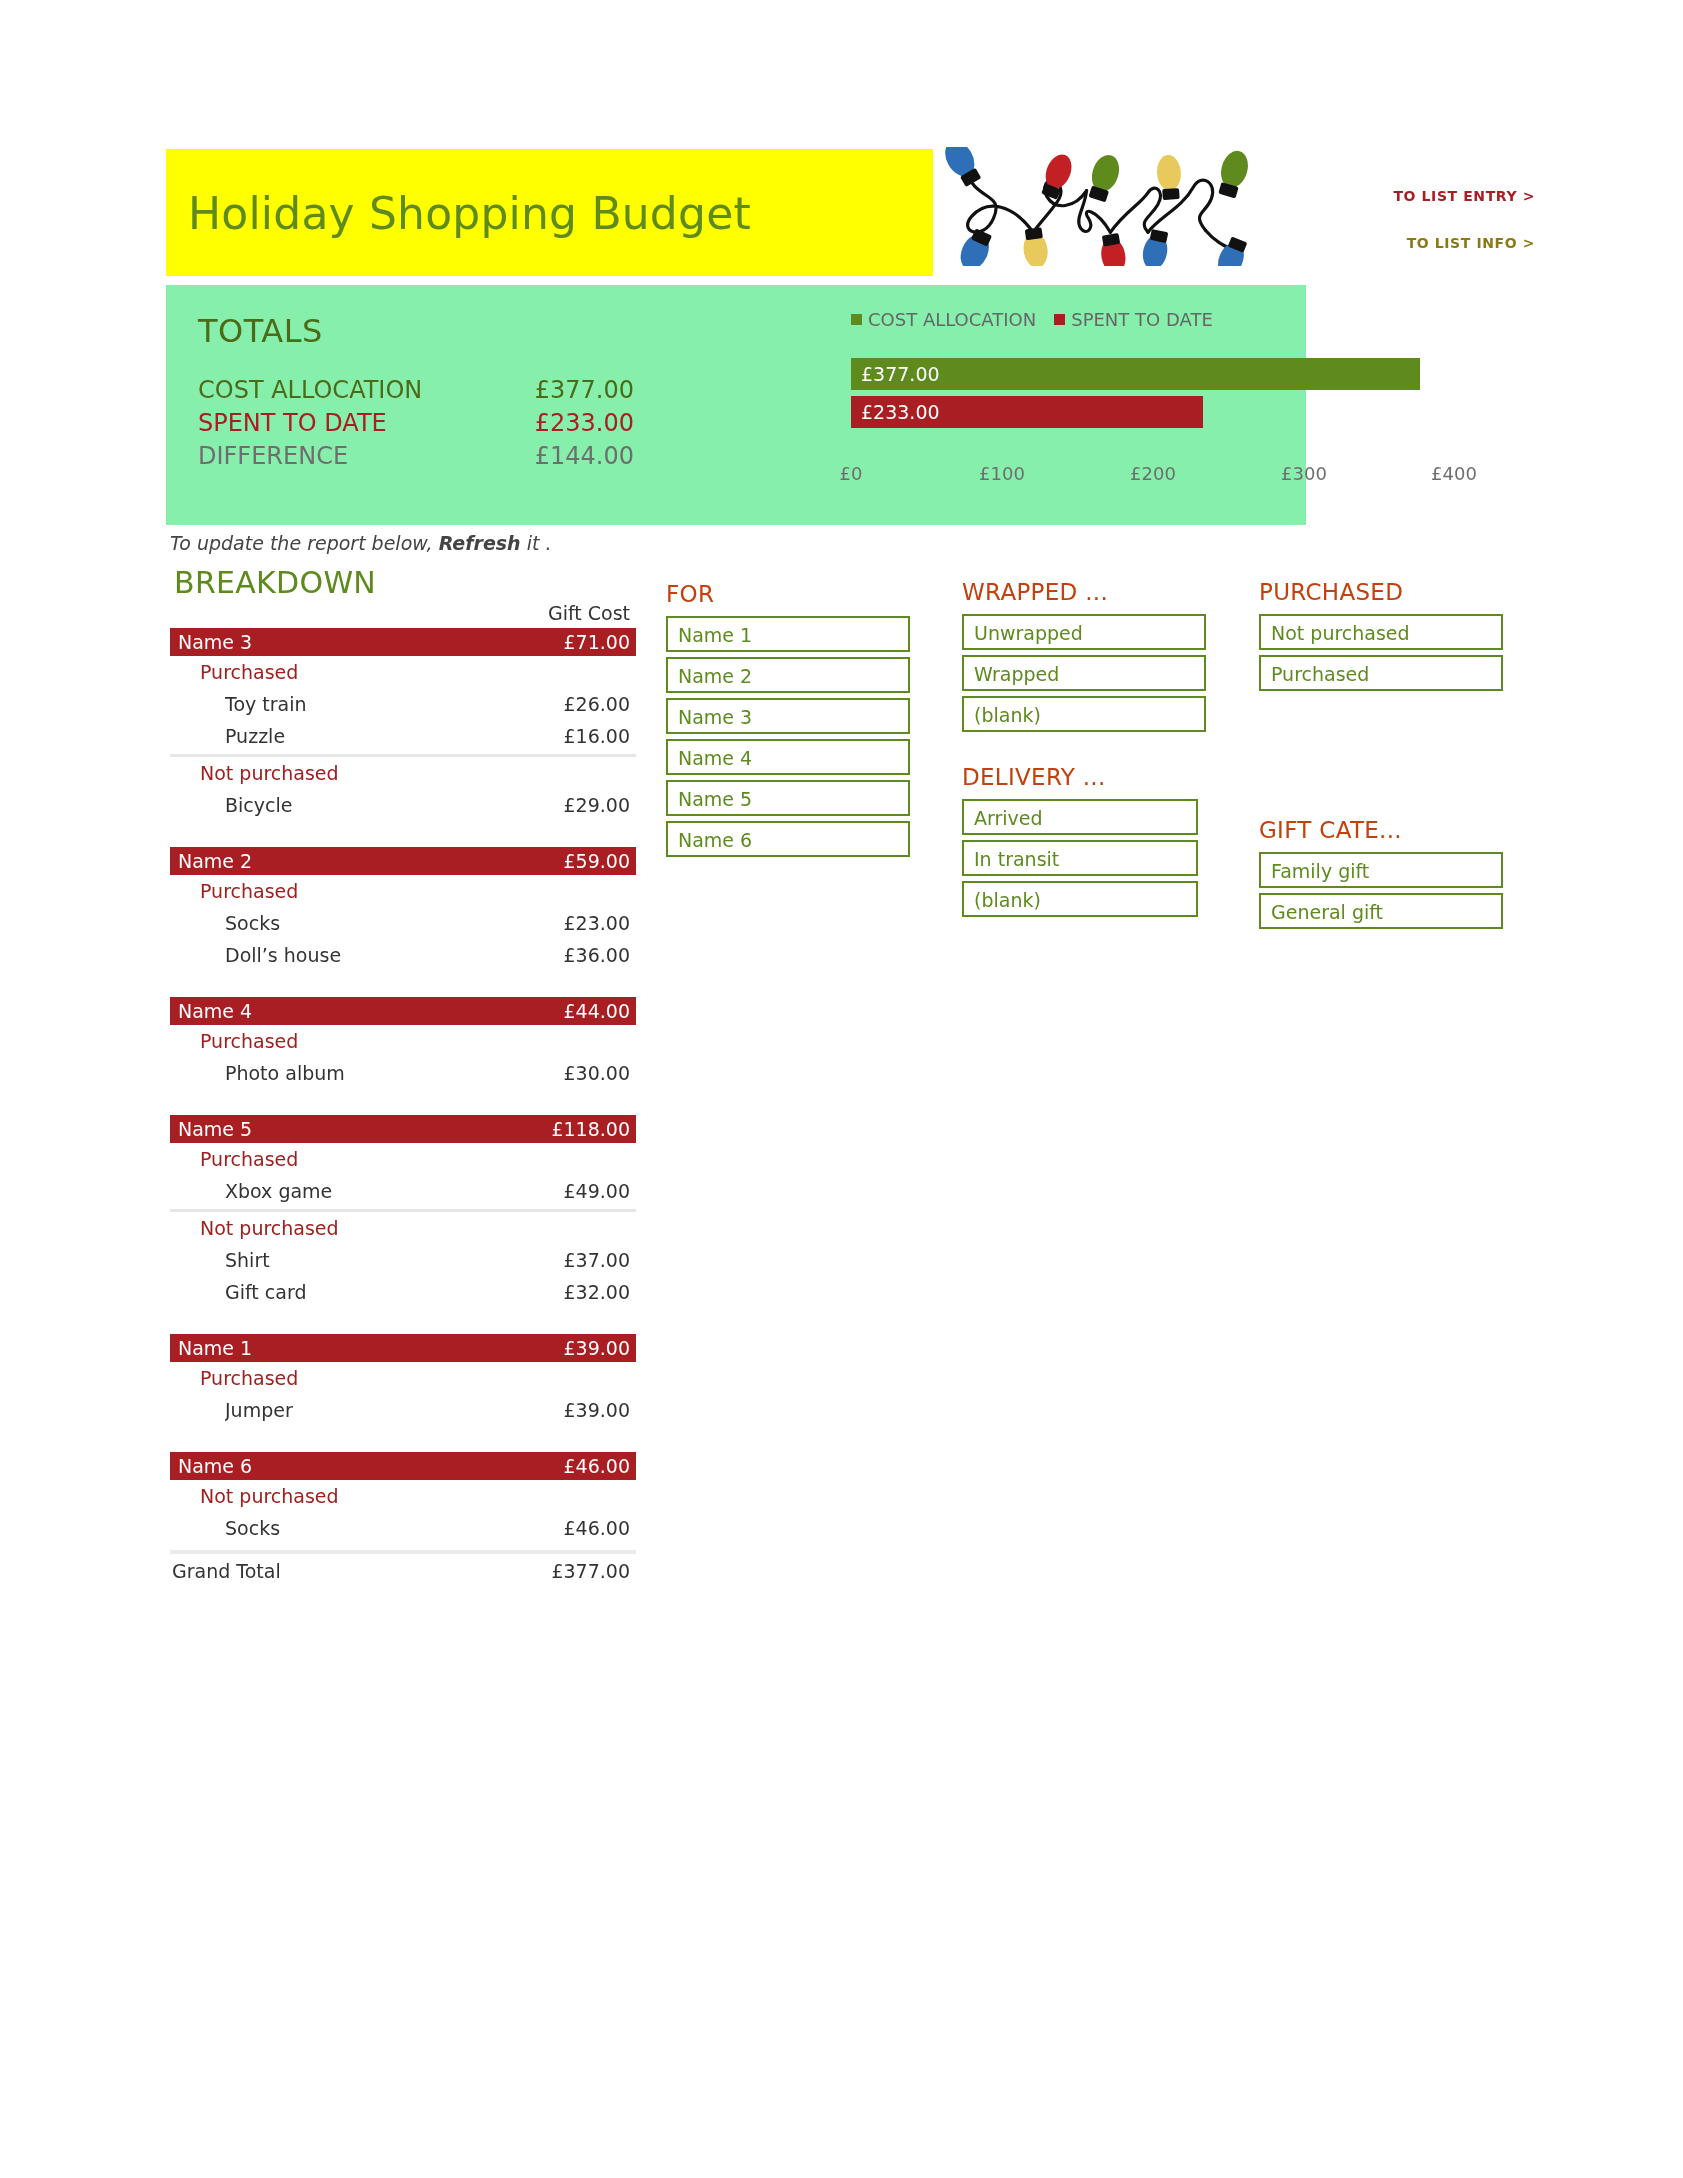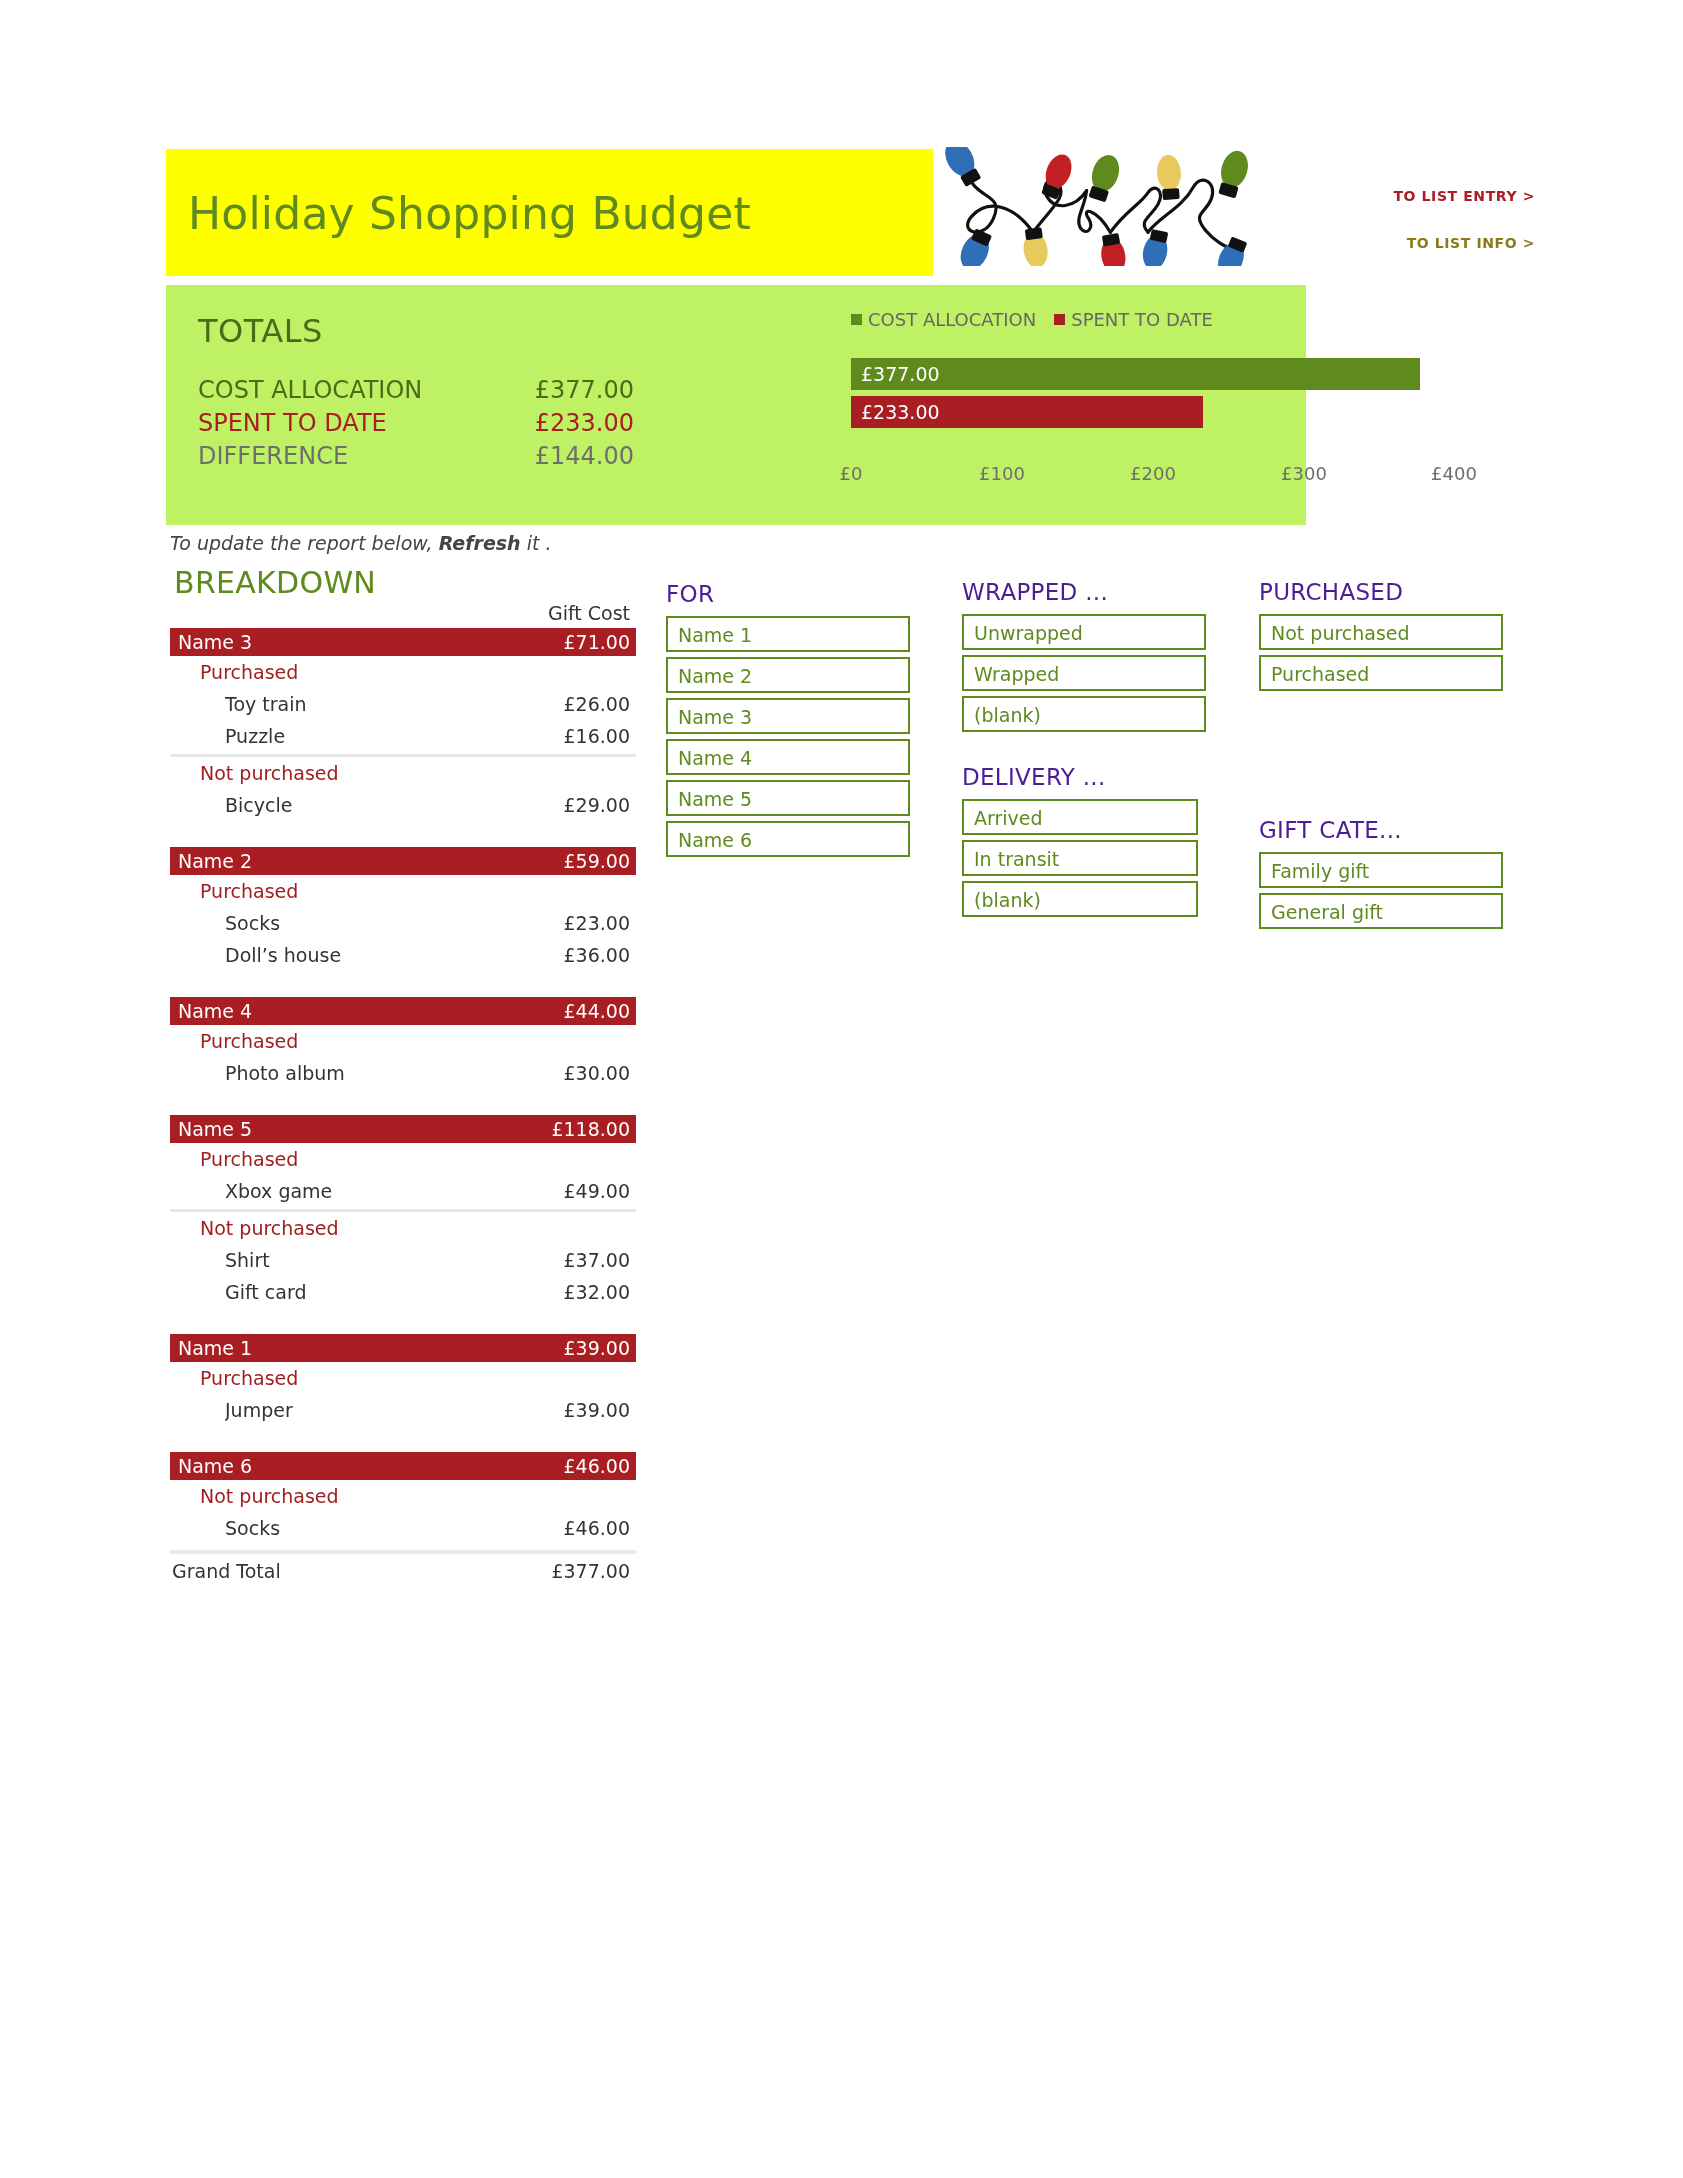--- a/index.html
+++ b/index.html
@@ -58,21 +58,21 @@
     margin-bottom: 31px;
   }
   #nav-list-entry { color: #A81E22; }
   #nav-list-info  { color: #8A7A16; }
 
   
   #totals-panel {
     position: absolute;
     left: 166px; top: 285px;
     width: 1140px; height: 240px;
-    background: #bef264;
+    background: #86efac;
   }
   #totals-heading {
     position: absolute;
     left: 32px; top: 27px;
     font-size: 32px;
     color: #4C6B18;
     letter-spacing: 0.5px;
   }
   #totals-rows {
     position: absolute;
@@ -241,21 +241,21 @@
     padding: 0 6px 0 2px;
     box-sizing: border-box;
   }
 
   
   .slicer {
     position: absolute;
   }
   .slicer-title {
     font-size: 23px;
-    color: #4c1d95;
+    color: #c2410c;
     letter-spacing: 0.3px;
     margin-bottom: 9px;
     white-space: nowrap;
   }
   .slicer-item {
     border: 2px solid #5E8A1E;
     color: #5E8A1E;
     font-size: 19px;
     height: 36px;
     line-height: 34px;

